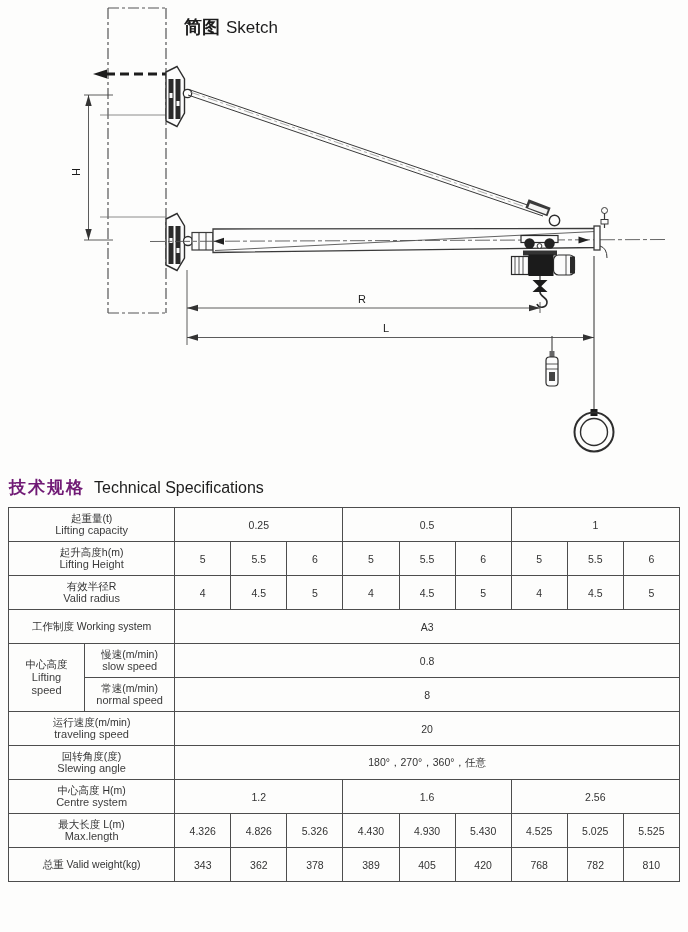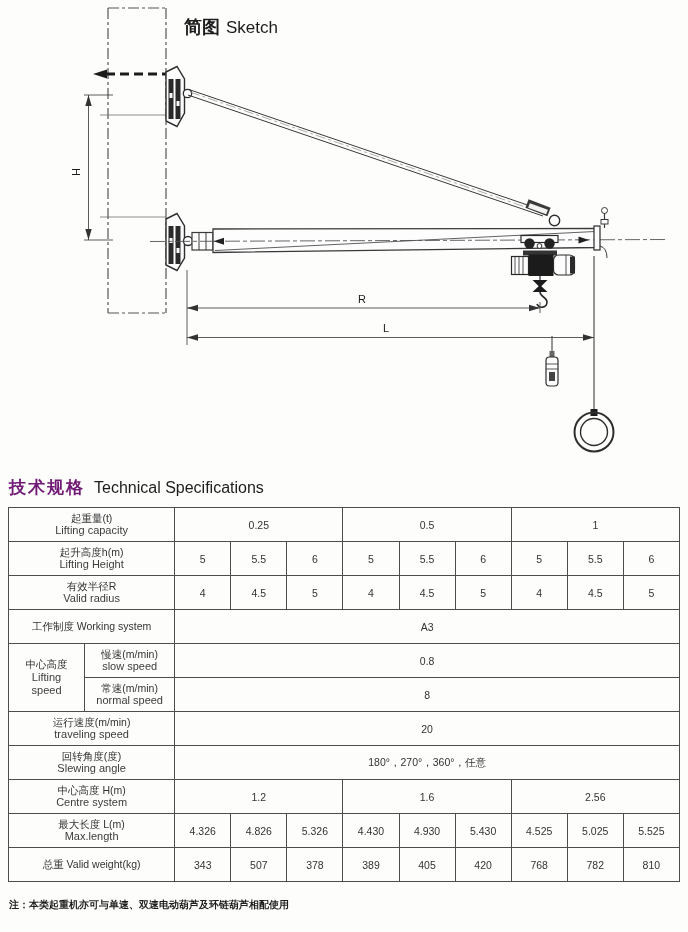--- a/index.html
+++ b/index.html
@@ -283,29 +283,28 @@
       <td class="v">4.525</td>
       <td class="v">5.025</td>
       <td class="v">5.525</td>
     </tr>
 
     <tr>
       <td colspan="2" class="lbl">
         <div class="zh">总重  Valid  weight(kg)</div>
       </td>
       <td class="v">343</td>
-      <td class="v">507</td>
+      <td class="v">362</td>
       <td class="v">378</td>
       <td class="v">389</td>
       <td class="v">405</td>
       <td class="v">420</td>
       <td class="v">768</td>
       <td class="v">782</td>
       <td class="v">810</td>
     </tr>
   </tbody>
     </table>
 
   <div class="note">
-    <div class="nzh">注：本类起重机亦可与单速、双速电动葫芦及环链葫芦相配使用</div>
   </div>
 
 </div>
 
 </body></html>

